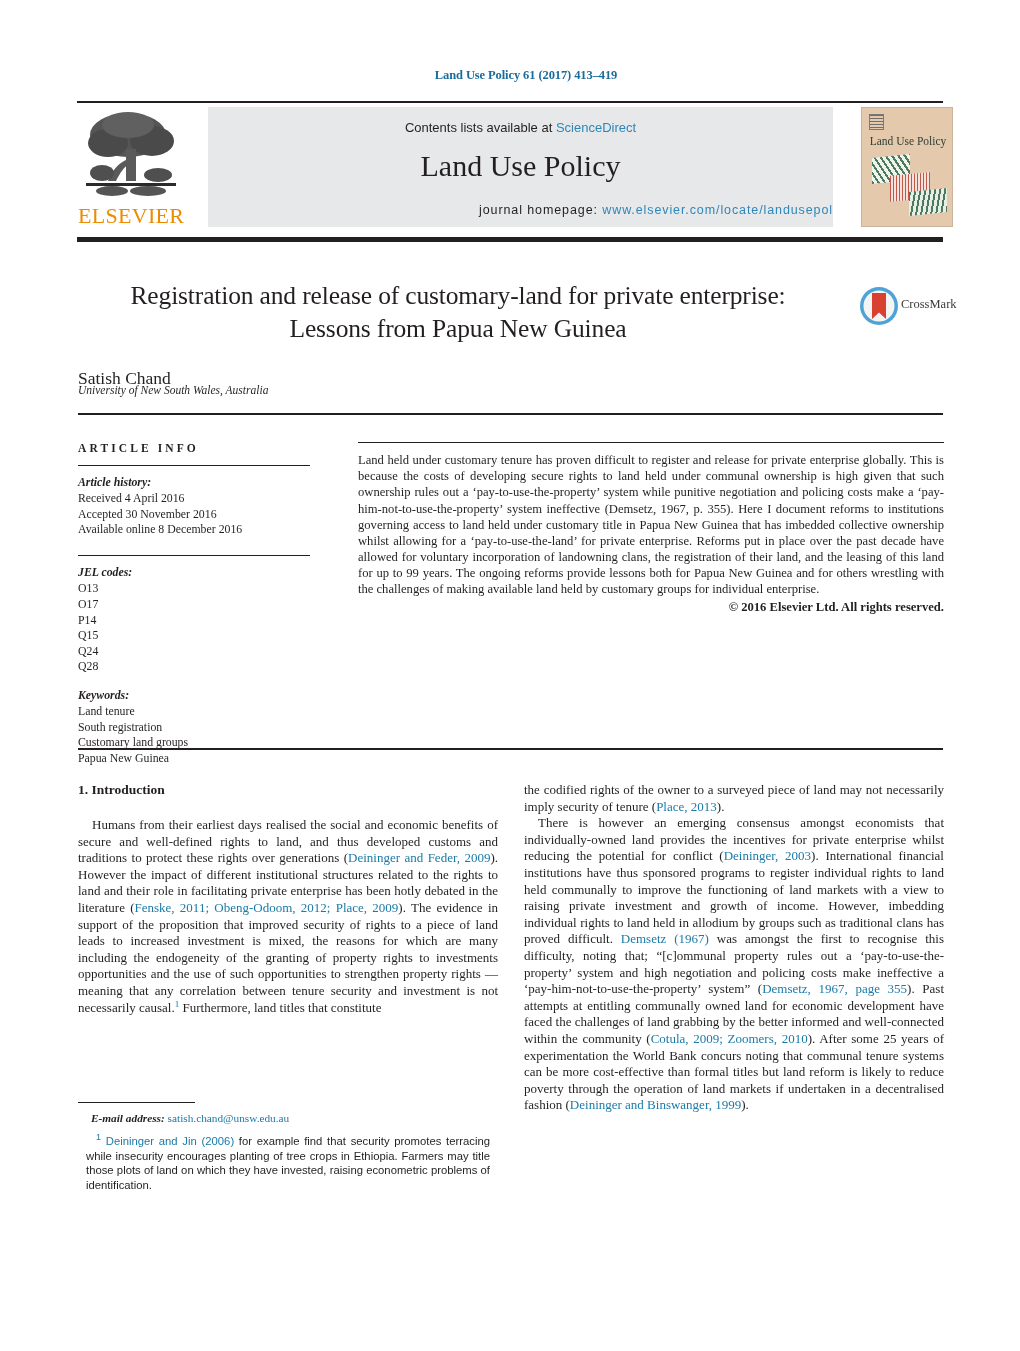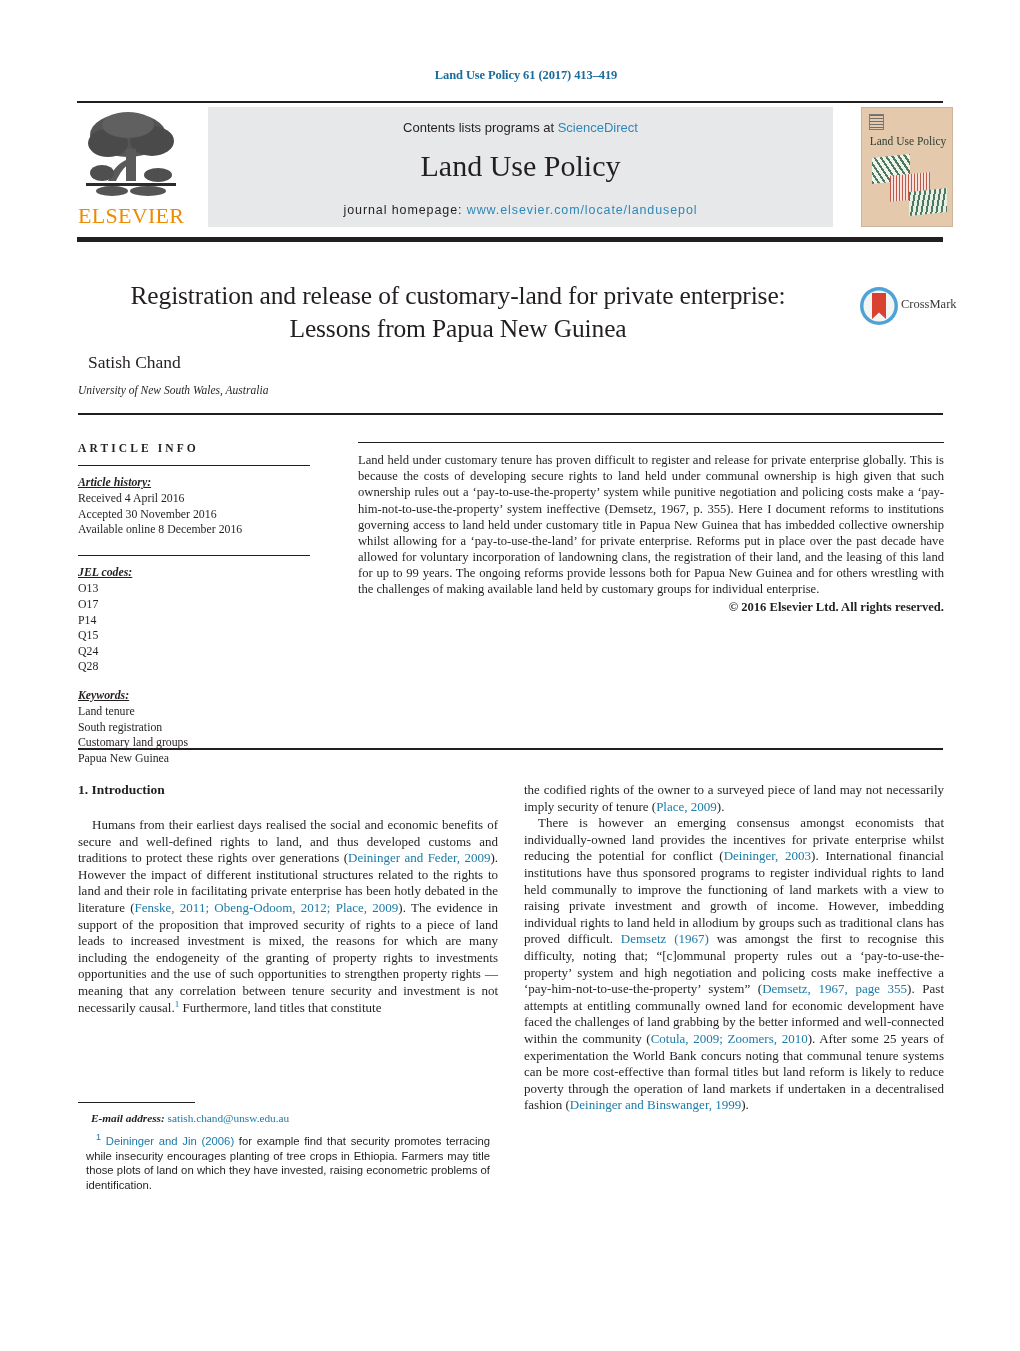--- a/index.html
+++ b/index.html
@@ -105,21 +105,21 @@
     width: 625px;
     text-align: center;
     font-family: "Liberation Serif", serif;
     font-size: 30px;
     color: #231f20;
   }
   .homepage-line {
     position: absolute;
     left: 0; top: 96px;
     width: 625px;
-    text-align: center;
+    text-align: right;
     font-family: "Liberation Sans", sans-serif;
     font-size: 12.5px;
     letter-spacing: 0.9px;
     color: #231f20;
   }
   .homepage-line a {
     color: #2e87b8;
     text-decoration: none;
   }
 
@@ -187,25 +187,24 @@
     line-height: 33px;
     color: #231f20;
     margin: 0;
     font-weight: normal;
     letter-spacing: -0.15px;
     text-align: center;
   }
   .author-name {
     position: absolute;
     left: 78px;
-    top: 352px;
+    top: 368px;
     font-family: "Liberation Serif", serif;
     font-size: 17.5px;
     color: #231f20;
-    margin-left: 10px;
   }
   .affiliation {
     position: absolute;
     left: 78px;
     top: 384px;
     font-family: "Liberation Serif", serif;
     font-style: italic;
     font-size: 11.5px;
     color: #231f20;
   }
@@ -267,21 +266,20 @@
     background: #231f20;
     margin: 0 0 9px 0;
   }
   .info-sub {
     font-family: "Liberation Serif", serif;
     font-style: italic;
     font-weight: bold;
     font-size: 11.8px;
     color: #231f20;
     margin: 0 0 1px 0;
-    text-decoration: underline;
   }
   .info-line {
     font-family: "Liberation Serif", serif;
     font-size: 11.8px;
     line-height: 15.6px;
     color: #231f20;
   }
   .info-gap { height: 17px; }
   .info-gap-sm { height: 13px; }
 
@@ -422,21 +420,21 @@
         <rect x="4" y="76" width="90" height="3" fill="#2b2b2b"></rect>
         <ellipse cx="30" cy="84" rx="16" ry="5" fill="#555"></ellipse>
         <ellipse cx="66" cy="84" rx="18" ry="5" fill="#555"></ellipse>
       </g>
     </svg>
     <div class="elsevier-word">ELSEVIER</div>
   </div>
 
   <div class="masthead-box">
     <div class="contents-line">
-      <span>Contents lists programs at </span><a href="#">ScienceDirect</a>
+      <span>Contents lists available at </span><a href="#">ScienceDirect</a>
     </div>
     <div class="journal-title">Land Use Policy</div>
     <div class="homepage-line">
       <span>journal homepage: </span><a href="#">www.elsevier.com/locate/landusepol</a>
     </div>
   </div>
 
   <div class="cover-thumb">
     <div class="cover-elsevier-mark"></div>
     <div class="cover-title">Land Use Policy</div>
@@ -496,21 +494,21 @@
     <p class="abstract-text">Land held under customary tenure has proven difficult to register and release for private enterprise globally. This is because the costs of developing secure rights to land held under communal ownership is high given that such ownership rules out a ‘pay-to-use-the-property’ system while punitive negotiation and policing costs make a ‘pay-him-not-to-use-the-property’ system ineffective (Demsetz, 1967, p. 355). Here I document reforms to institutions governing access to land held under customary title in Papua New Guinea that has imbedded collective ownership whilst allowing for a ‘pay-to-use-the-land’ for private enterprise. Reforms put in place over the past decade have allowed for voluntary incorporation of landowning clans, the registration of their land, and the leasing of this land for up to 99 years. The ongoing reforms provide lessons both for Papua New Guinea and for others wrestling with the challenges of making available land held by customary groups for individual enterprise.</p>
     <div class="copyright-line">© 2016 Elsevier Ltd. All rights reserved.</div>
   </div>
 
   <div class="body-left">
     <div class="sect-title">1. Introduction</div>
     <p class="para"><span>Humans from their earliest days realised the social and economic benefits of secure and well-defined rights to land, and thus developed customs and traditions to protect these rights over generations (</span><a href="#" class="ref">Deininger and Feder, 2009</a><span>). However the impact of different institutional structures related to the rights to land and their role in facilitating private enterprise has been hotly debated in the literature (</span><a href="#" class="ref">Fenske, 2011; Obeng-Odoom, 2012; Place, 2009</a><span>). The evidence in support of the proposition that improved security of rights to a piece of land leads to increased investment is mixed, the reasons for which are many including the endogeneity of the granting of property rights to investments opportunities and the use of such opportunities to strengthen property rights — meaning that any correlation between tenure security and investment is not necessarily causal.</span><sup class="fn">1</sup><span> Furthermore, land titles that constitute</span></p>
   </div>
 
   <div class="body-right">
-    <p class="para noindent"><span>the codified rights of the owner to a surveyed piece of land may not necessarily imply security of tenure (</span><a href="#" class="ref">Place, 2009</a><span>).</span></p>
+    <p class="para noindent"><span>the codified rights of the owner to a surveyed piece of land may not necessarily imply security of tenure (</span><a href="#" class="ref">Place, 2013</a><span>).</span></p>
     <p class="para"><span>There is however an emerging consensus amongst economists that individually-owned land provides the incentives for private enterprise whilst reducing the potential for conflict (</span><a href="#" class="ref">Deininger, 2003</a><span>). International financial institutions have thus sponsored programs to register individual rights to land held communally to improve the functioning of land markets with a view to raising private investment and growth of income. However, imbedding individual rights to land held in allodium by groups such as traditional clans has proved difficult. </span><a href="#" class="ref">Demsetz (1967)</a><span> was amongst the first to recognise this difficulty, noting that; “[c]ommunal property rules out a ‘pay-to-use-the-property’ system and high negotiation and policing costs make ineffective a ‘pay-him-not-to-use-the-property’ system” (</span><a href="#" class="ref">Demsetz, 1967, page 355</a><span>). Past attempts at entitling communally owned land for economic development have faced the challenges of land grabbing by the better informed and well-connected within the community (</span><a href="#" class="ref">Cotula, 2009; Zoomers, 2010</a><span>). After some 25 years of experimentation the World Bank concurs noting that communal tenure systems can be more cost-effective than formal titles but land reform is likely to reduce poverty through the operation of land markets if undertaken in a decentralised fashion (</span><a href="#" class="ref">Deininger and Binswanger, 1999</a><span>).</span></p>
   </div>
 
   <div class="footnote-area">
     <div class="footnote-rule"></div>
     <div class="footnote-email"><i>E-mail address:</i> <a href="#">satish.chand@unsw.edu.au</a></div>
     <p class="footnote-text"><sup class="fn">1</sup> <a href="#" class="ref">Deininger and Jin (2006)</a><span> for example find that security promotes terracing while insecurity encourages planting of tree crops in Ethiopia. Farmers may title those plots of land on which they have invested, raising econometric problems of identification.</span></p>
   </div>
 
   <div class="doi-block">

